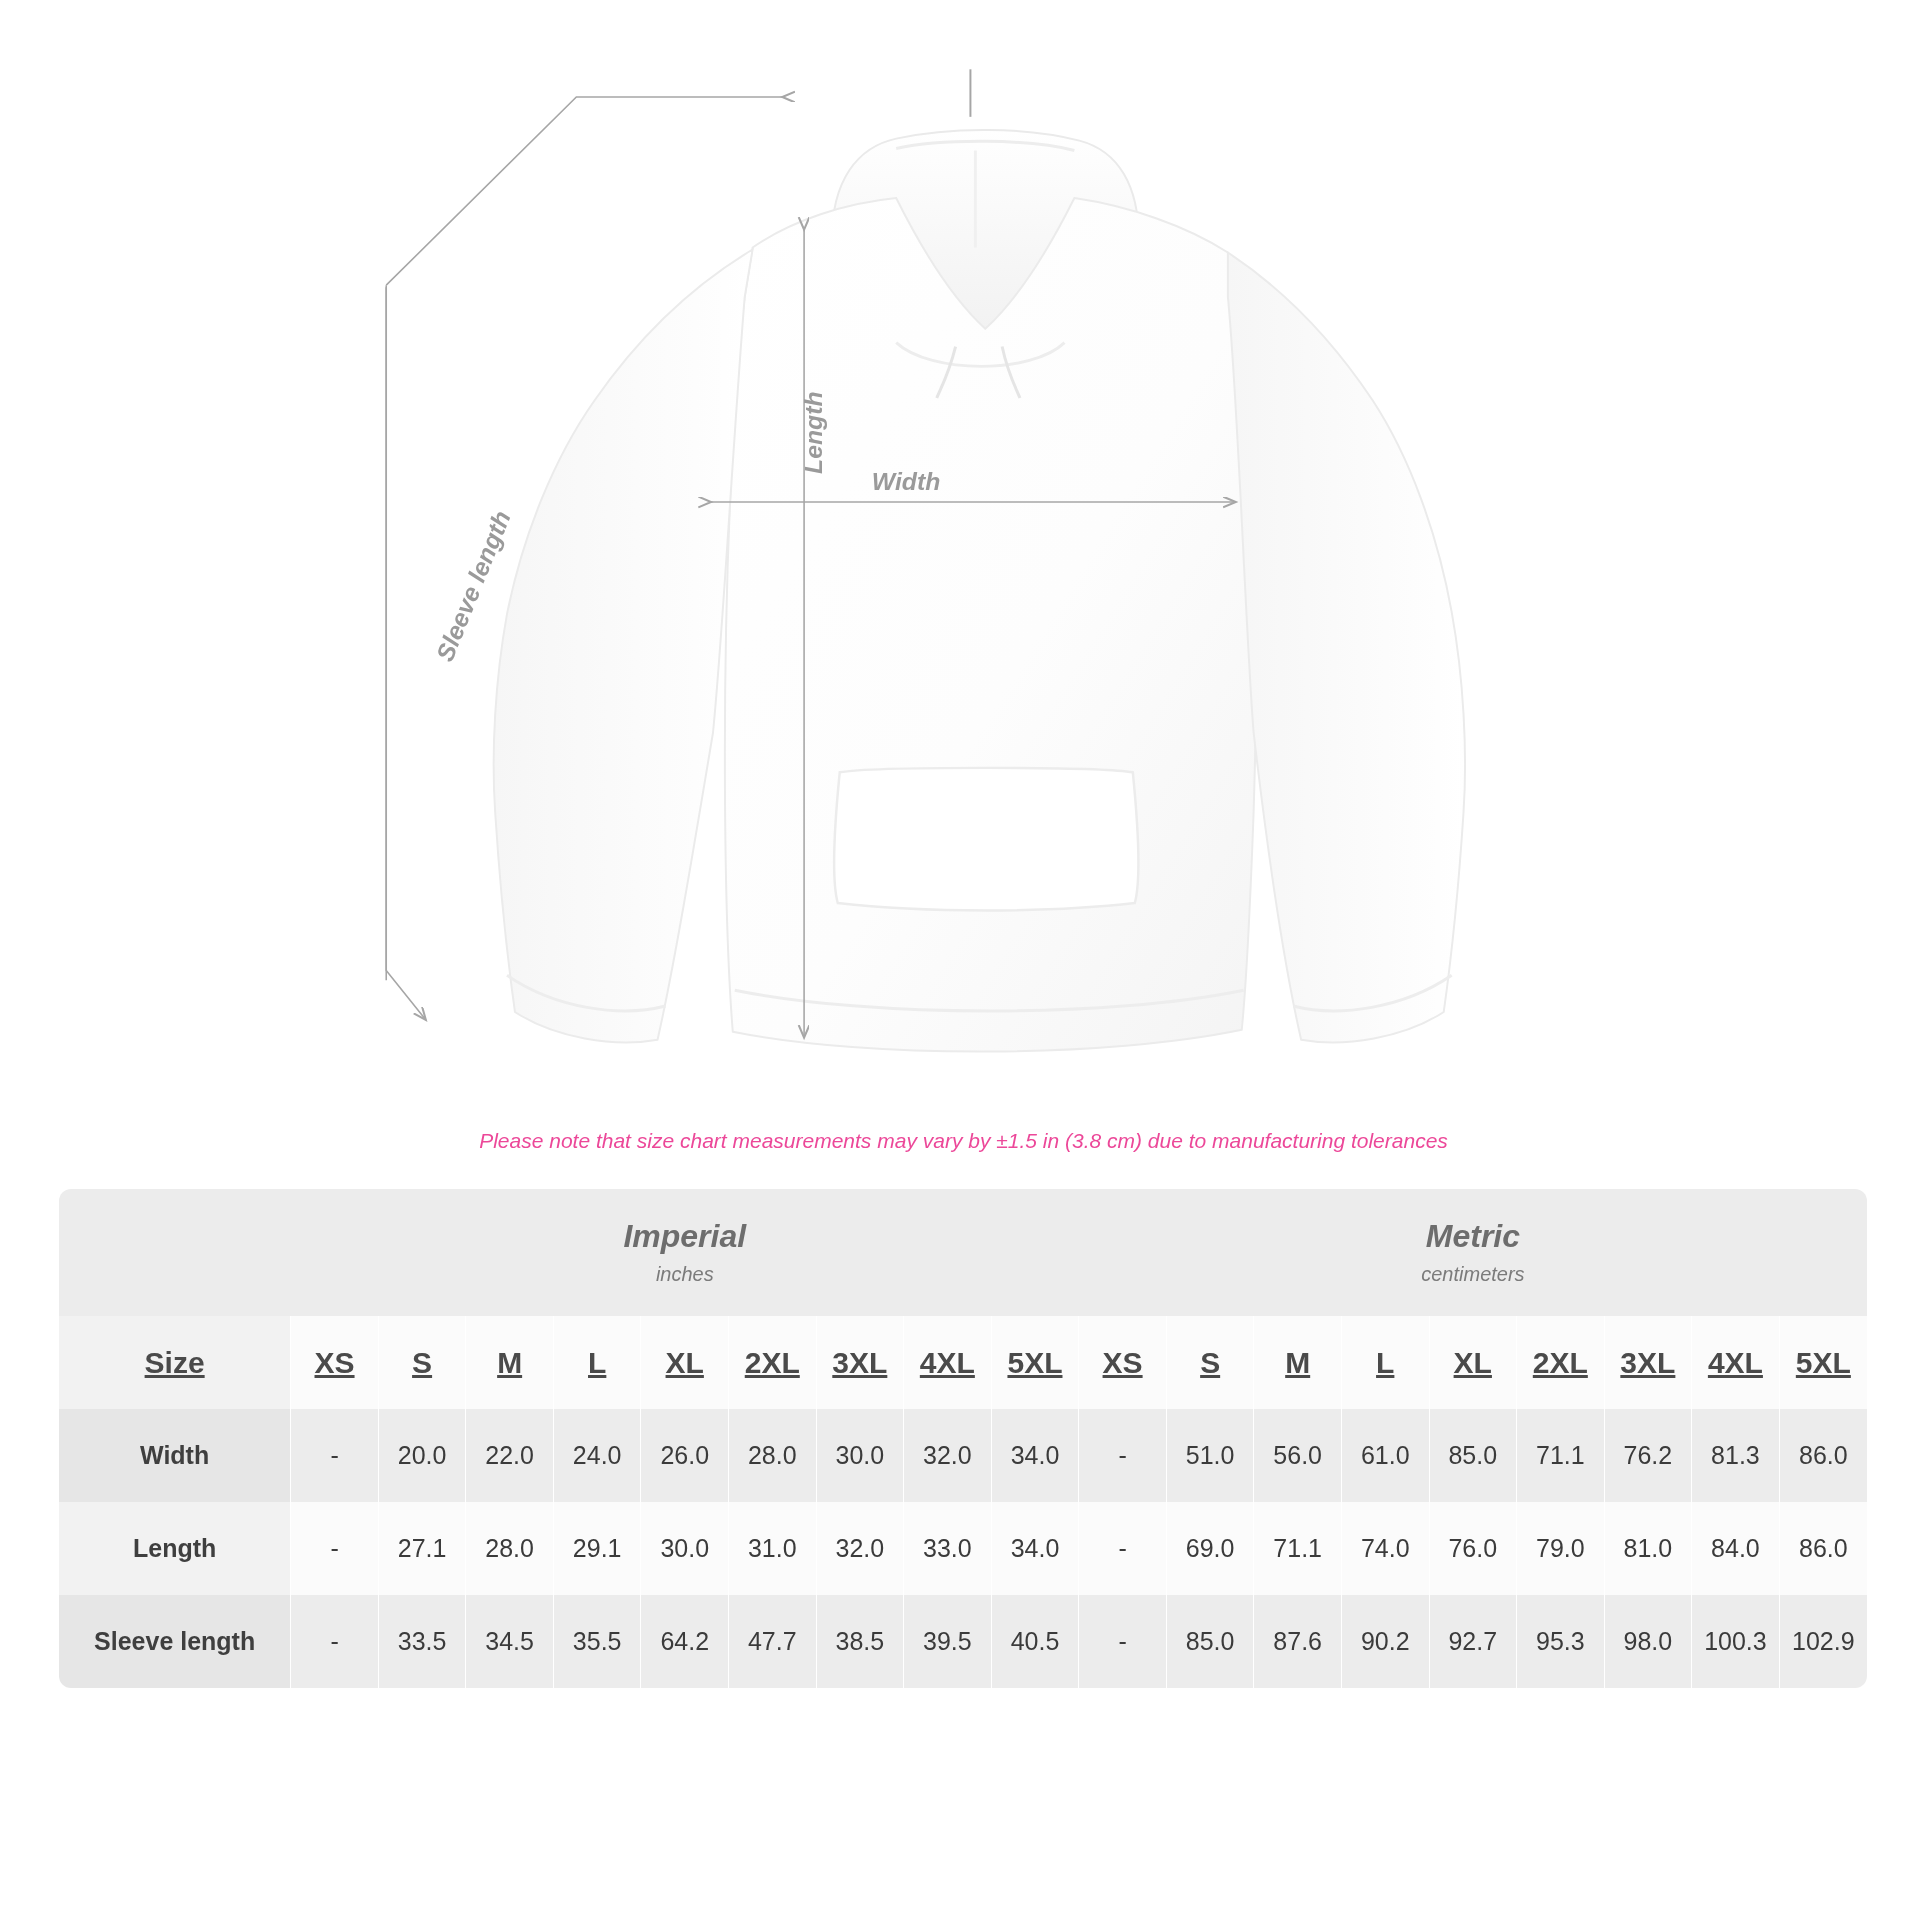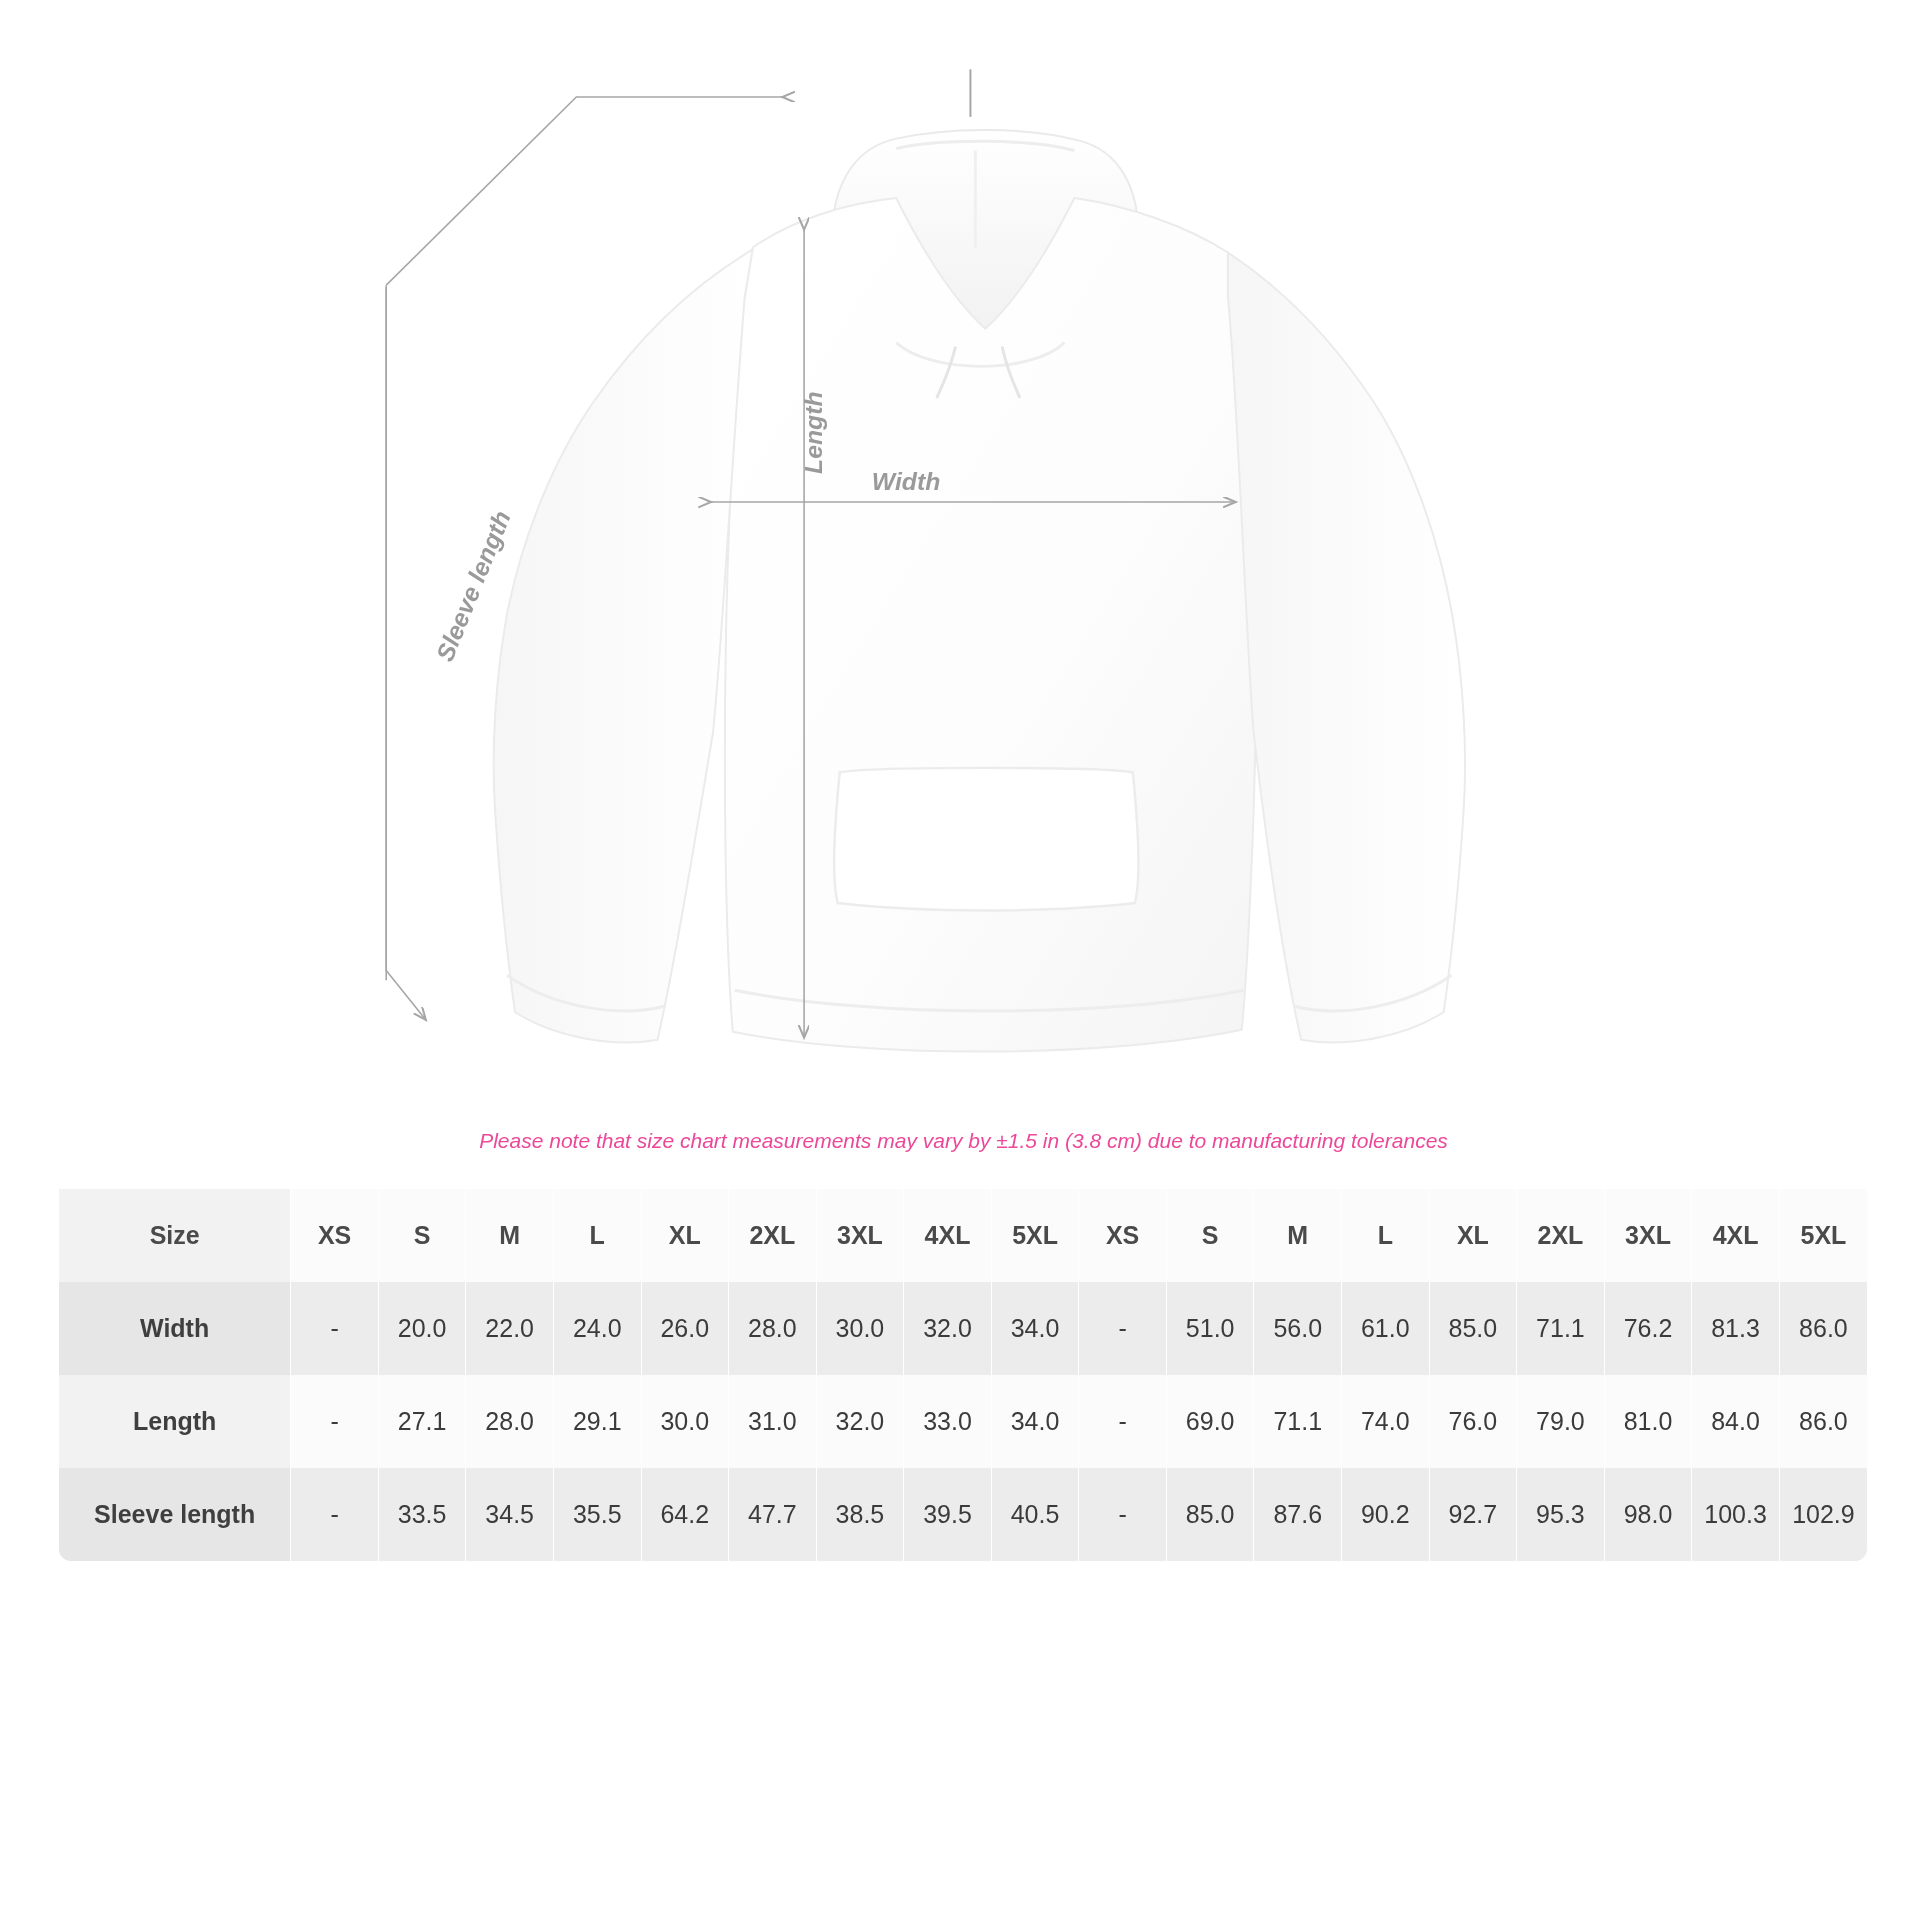--- a/index.html
+++ b/index.html
@@ -86,23 +86,24 @@
   .unit-sub {
     font-size: 20px;
     font-style: italic;
     color: #7b7b7b;
     padding-top: 8px;
   }
   
   .head-row td {
     background: #fbfbfb;
     height: 91px;
-    font-size: 25px;
+    font-size: 30px;
     font-weight: bold;
     color: #4a4a4a;
+    text-decoration: underline;
   }
   .head-row td.label-cell {
     background: #f2f2f2;
     color: #4a4a4a;
   }
   
   .data-row td {
     height: 91px;
     font-size: 25px;
     color: #3b3b3b;
@@ -249,20 +250,31 @@
           <col class="data-col">
           <col class="data-col">
           <col class="data-col">
         <col class="data-col">
           <col class="data-col">
           <col class="data-col">
           <col class="data-col">
       </colgroup>
       <tbody>
 
+        <tr class="unit-row">
+          <td class="first"></td>
+          <td colspan="9">
+            <div class="unit-name">Imperial</div>
+            <div class="unit-sub">inches</div>
+          </td>
+          <td colspan="9" class="last">
+            <div class="unit-name">Metric</div>
+            <div class="unit-sub">centimeters</div>
+          </td>
+        </tr>
 
         <tr class="head-row">
           <td class="label-cell">Size</td>
           <td class="cell-divider">XS</td>
           <td class="cell-divider">S</td>
           <td class="cell-divider">M</td>
           <td class="cell-divider">L</td>
           <td class="cell-divider">XL</td>
           <td class="cell-divider">2XL</td>
           <td class="cell-divider">3XL</td>

